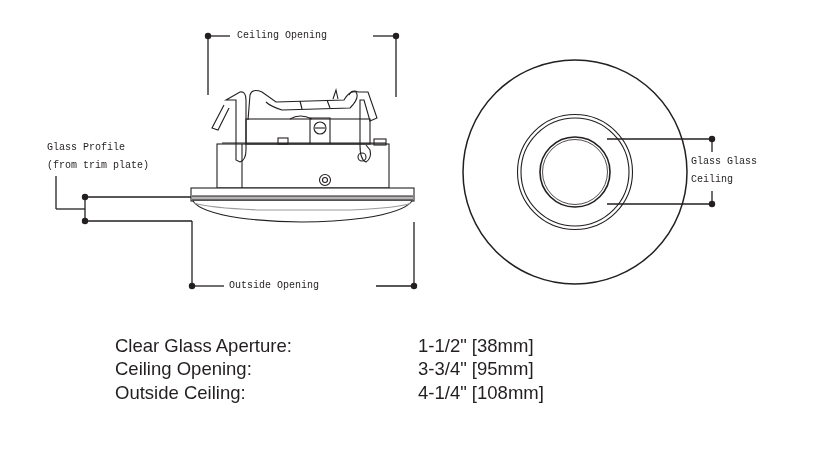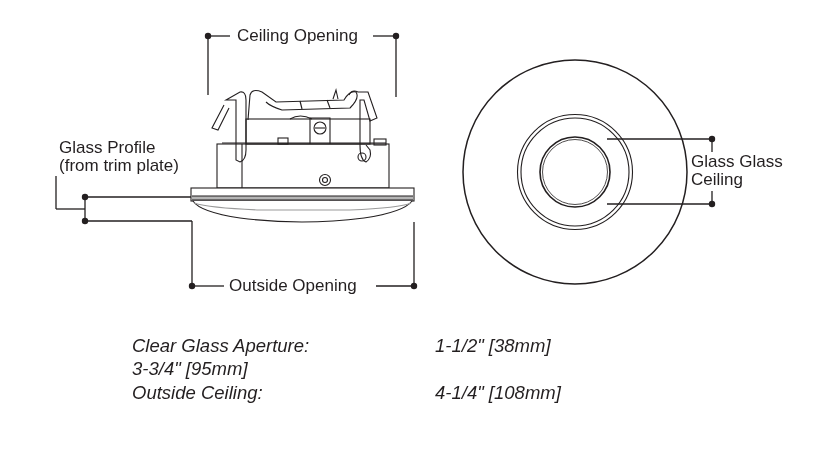--- a/index.html
+++ b/index.html
@@ -1,20 +1,20 @@
 <!DOCTYPE html>
 <html><head>
   <meta charset="utf-8">
   <style>
     html, body { margin: 0; padding: 0; background: #ffffff; }
     body { width: 828px; height: 473px; position: relative; overflow: hidden;
            font-family: "Liberation Sans", "DejaVu Sans", sans-serif; color: #231f20; }
     svg.diagram { position: absolute; left: 0; top: 0; }
-    .lbl { position: absolute; font-size: 17px; line-height: 18px; color: #231f20; white-space: nowrap; }
-    .specs { position: absolute; left: 132px; top: 334px; font-size: 18.5px; line-height: 23.3px; color: #231f20; font-style: italic; }
+    .lbl { position: absolute; font-size: 10px; line-height: 18px; color: #231f20; white-space: nowrap; font-family: Liberation Mono, monospace; }
+    .specs { position: absolute; left: 115px; top: 334px; font-size: 18.5px; line-height: 23.3px; color: #231f20; }
     .spec-row { display: flex; white-space: nowrap; height: 23.3px; }
     .spec-label { width: 303px; }
     .spec-value { }
   </style>
 </head>
 <body>
 
 <svg class="diagram" width="828" height="473" viewBox="0 0 828 473" xmlns="http://www.w3.org/2000/svg">
   <g stroke="#231f20" fill="none" stroke-width="1.3">
 
@@ -100,35 +100,36 @@
       <line x1="607" y1="204" x2="712" y2="204"></line>
       <line x1="712" y1="139" x2="712" y2="152"></line>
       <line x1="712" y1="191" x2="712" y2="204"></line>
       <circle cx="712" cy="139" r="3.2" fill="#231f20" stroke="none"></circle>
       <circle cx="712" cy="204" r="3.2" fill="#231f20" stroke="none"></circle>
     </g>
   </g>
 </svg>
 
 <div class="lbl" style="left:237px; top:27px;">Ceiling Opening</div>
-<div class="lbl" style="left:59px; top:139px;">
+<div class="lbl" style="left:47px; top:139px;">
   <div>Glass Profile</div>
   <div>(from trim plate)</div>
 </div>
 <div class="lbl" style="left:229px; top:277px;">Outside Opening</div>
 <div class="lbl" style="left:691px; top:153px;">
   <div>Glass Glass</div>
   <div>Ceiling</div>
 </div>
 
 <div class="specs">
   <div class="spec-row">
     <span class="spec-label">Clear Glass Aperture:</span>
     <span class="spec-value">1-1/2" [38mm]</span>
   </div>
   <div class="spec-row">
+    <span class="spec-label">Ceiling Opening:</span>
     <span class="spec-value">3-3/4" [95mm]</span>
   </div>
   <div class="spec-row">
     <span class="spec-label">Outside Ceiling:</span>
     <span class="spec-value">4-1/4" [108mm]</span>
   </div>
 </div>
 
 </body></html>

